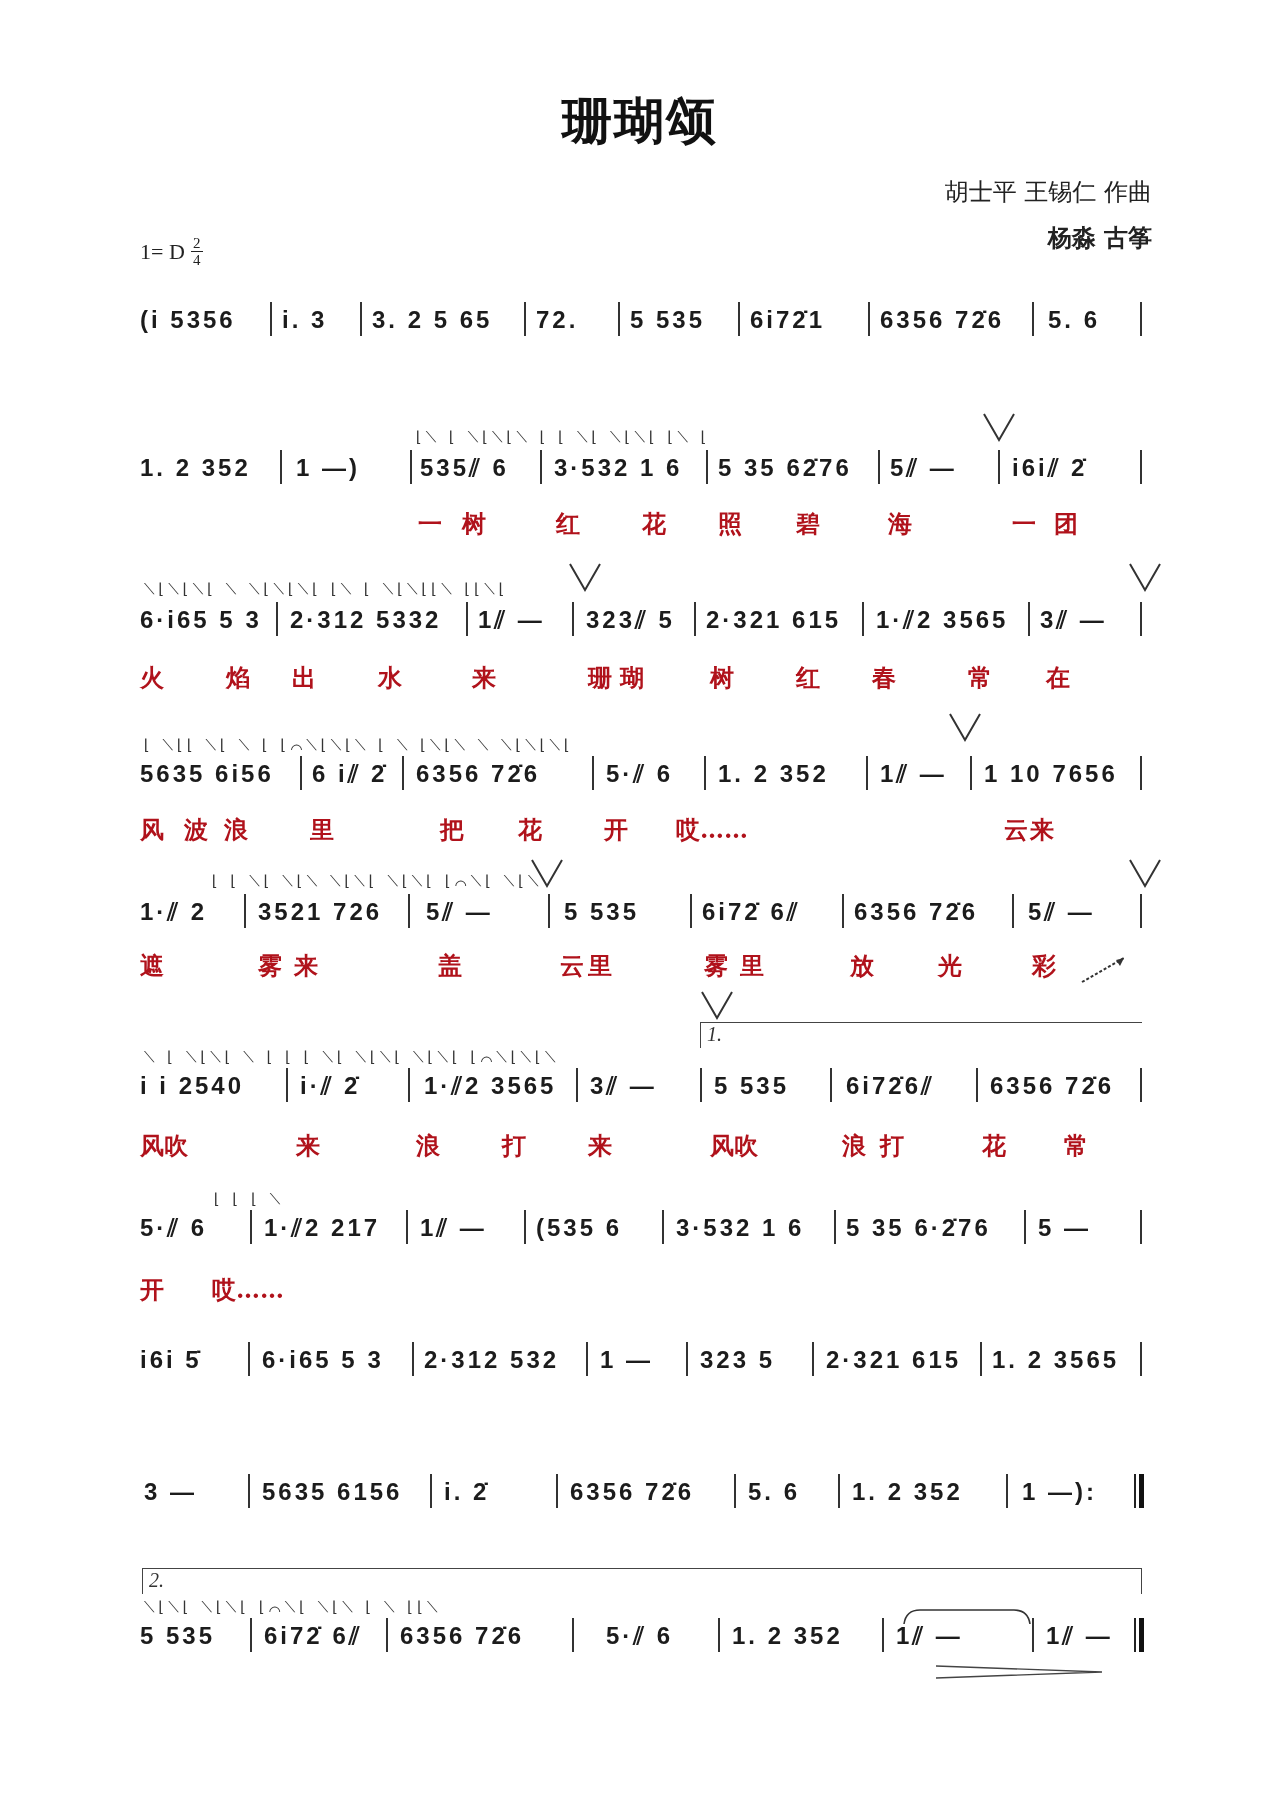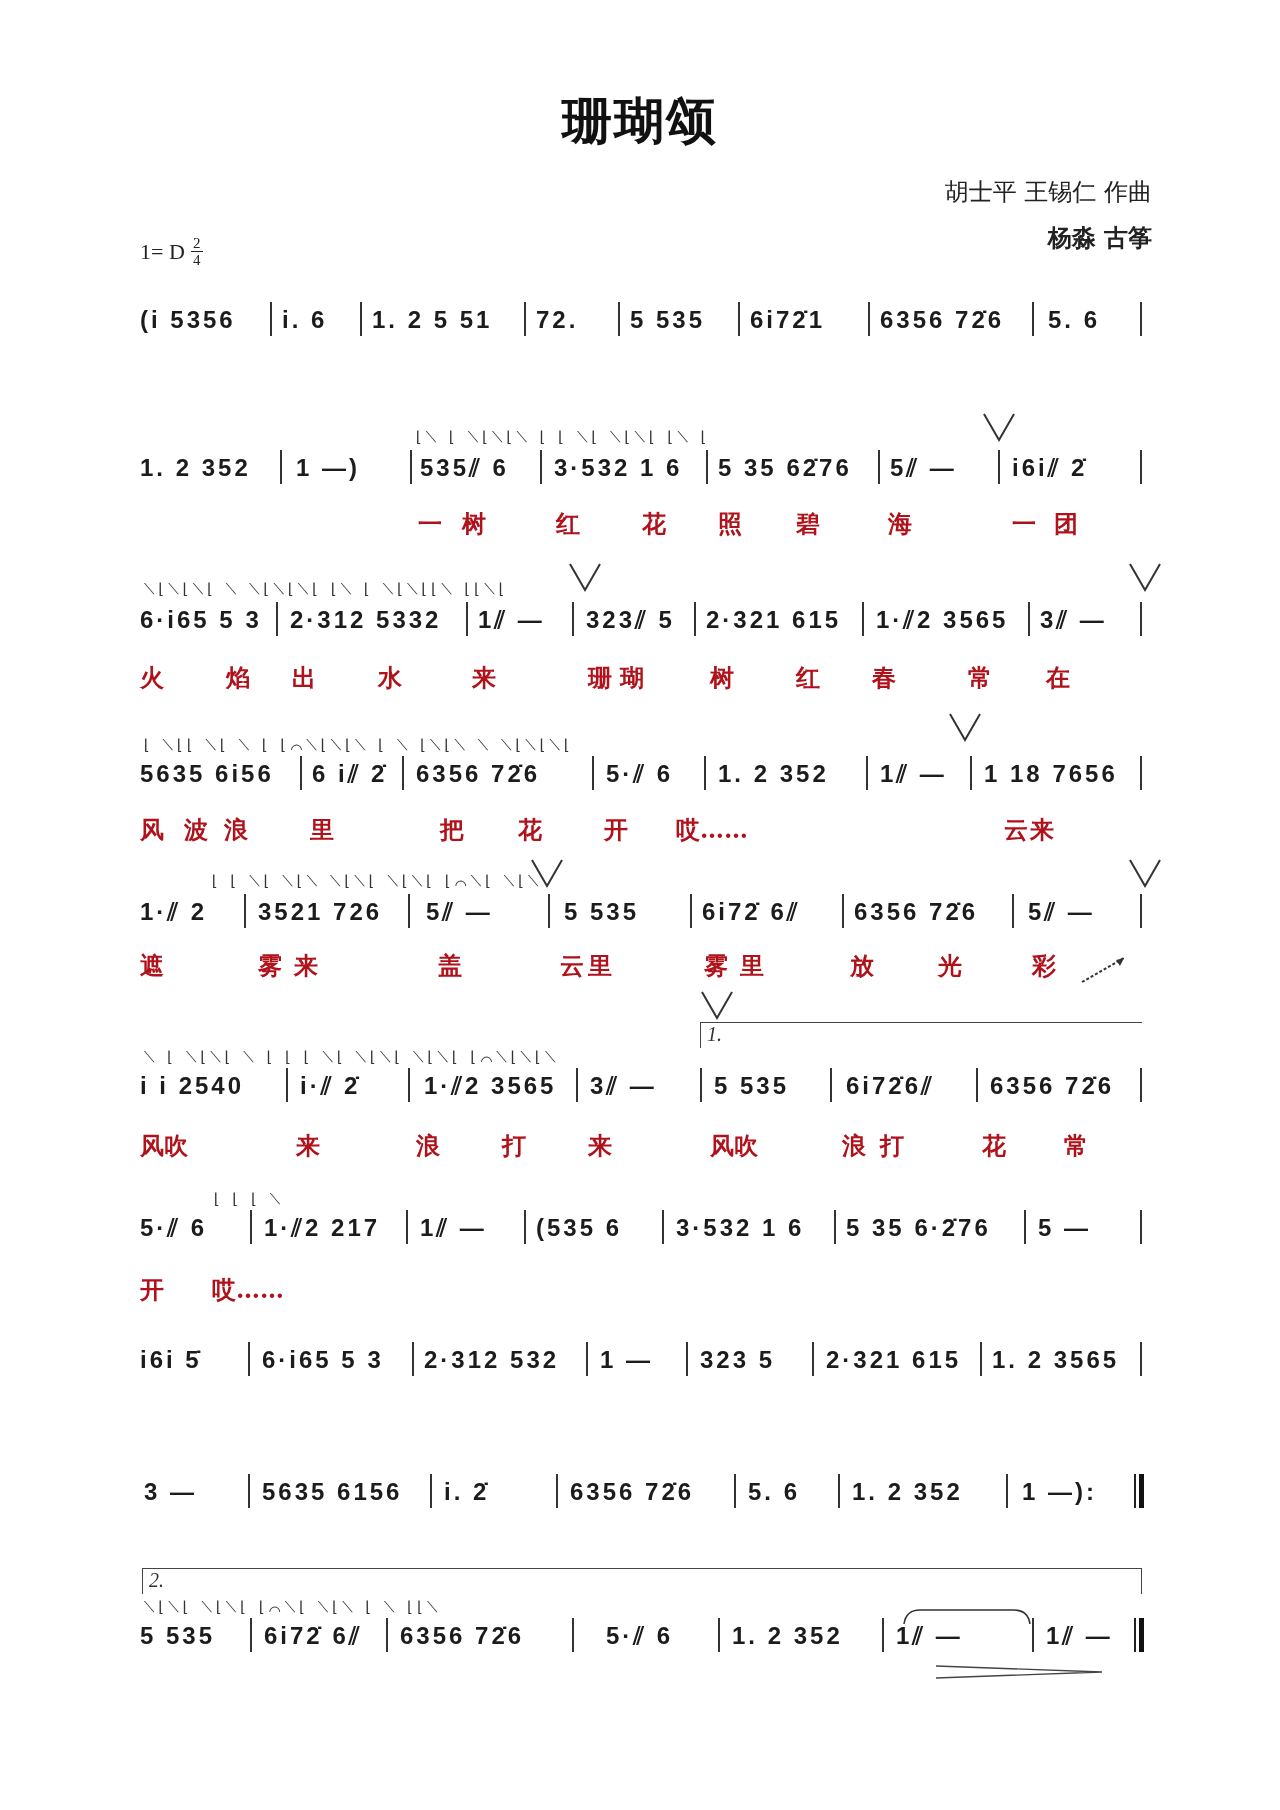--- a/index.html
+++ b/index.html
@@ -33,23 +33,23 @@
   <span class="frac">
     <span>2</span>
     <span class="bar"></span>
     <span>4</span>
   </span>
 </div>
 
 <div class="row" style="top:300px;">
   <span class="m" style="left:0px">(i 5356</span>
   <span class="bl" style="left:130px"></span>
-  <span class="m" style="left:142px">i. 6</span>
+  <span class="m" style="left:142px">i. 3</span>
   <span class="bl" style="left:220px"></span>
-  <span class="m" style="left:232px">1. 2 5 51</span>
+  <span class="m" style="left:232px">3. 2 5 65</span>
   <span class="bl" style="left:384px"></span>
   <span class="m" style="left:396px">72.</span>
   <span class="bl" style="left:478px"></span>
   <span class="m" style="left:490px">5 535</span>
   <span class="bl" style="left:598px"></span>
   <span class="m" style="left:610px">6i72̇1</span>
   <span class="bl" style="left:728px"></span>
   <span class="m" style="left:740px">6356 72̇6</span>
   <span class="bl" style="left:892px"></span>
   <span class="m" style="left:908px">5. 6</span>
@@ -135,21 +135,21 @@
   <span class="m" style="left:172px">6 i⫽ 2̇</span>
   <span class="bl" style="left:262px"></span>
   <span class="m" style="left:276px">6356 72̇6</span>
   <span class="bl" style="left:452px"></span>
   <span class="m" style="left:466px">5·⫽ 6</span>
   <span class="bl" style="left:564px"></span>
   <span class="m" style="left:578px">1. 2 352</span>
   <span class="bl" style="left:726px"></span>
   <span class="m" style="left:740px">1⫽ —</span>
   <span class="bl" style="left:830px"></span>
-  <span class="m" style="left:844px">1 18 7656</span>
+  <span class="m" style="left:844px">1 10 7656</span>
   <span class="bl" style="left:1000px"></span>
 </div>
 <div>
   <span class="lyr" style="top:814px; left:140px">风</span>
   <span class="lyr" style="top:814px; left:184px">波</span>
   <span class="lyr" style="top:814px; left:224px">浪</span>
   <span class="lyr" style="top:814px; left:310px">里</span>
   <span class="lyr" style="top:814px; left:440px">把</span>
   <span class="lyr" style="top:814px; left:518px">花</span>
   <span class="lyr" style="top:814px; left:604px">开</span>

